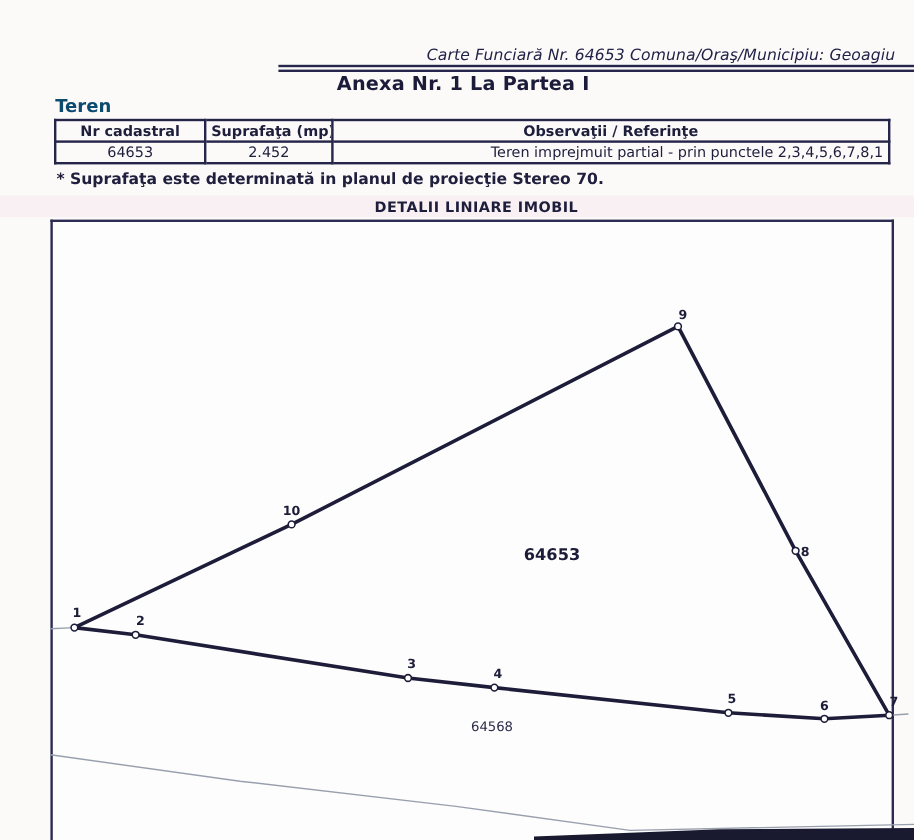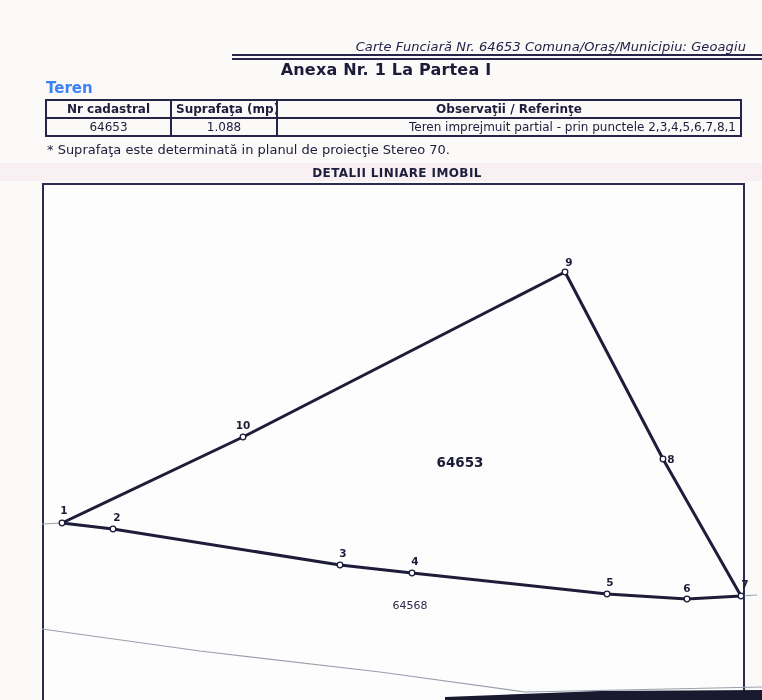--- a/index.html
+++ b/index.html
@@ -22,36 +22,36 @@
     color:#222248; letter-spacing:0.1px;text-align:center;
   }
   .hrule { position:absolute; background:#26264c; }
   #rule1 { top:54px; left:232px; right:0; height:1.5px; }
   #rule2 { top:57.5px; left:232px; right:0; height:2.5px; }
   #anexa-title {
     top:60px; left:0; width:772px; text-align:center;
     font-size:16px; font-weight:bold; color:#1c1c3a; letter-spacing:0.2px;
   }
   #teren-title {
-    top:79px; left:46px; font-size:15px; font-weight:bold; color:#3b82f6;
+    top:79px; left:46px; font-size:15px; font-weight:bold; color:#0c4a6e;
   }
   #land-table {
     position:absolute; top:99px; left:45px;
     border-collapse:collapse; table-layout:fixed; width:695px;
   }
   #land-table th, #land-table td {
     border:2px solid #25254a; height:18px;
     font-size:12px; font-weight:500; color:#1d1d3c;
     padding:0 4px; white-space:nowrap; overflow:hidden;
   }
   #land-table th { text-align:center; font-weight:600; }
   .c-center { text-align:center; }
   .c-left { text-align:right; }
   #footnote {
-    top:142px; left:47px; font-size:13px; font-weight:400; color:#20203e;
+    top:142px; left:47px; font-size:13px; font-weight:700; color:#20203e;
   }
   #detalii-title {
     top:166px; left:0; width:794px; text-align:center;
     font-size:12px; font-weight:600; color:#1d1d3c; letter-spacing:0.4px;
   }
   #diagram-box {
     position:absolute; top:183px; left:42px; width:703px; height:517px;
     border-top:2px solid #2c2c52;
     border-left:2px solid #2c2c52;
     border-right:2px solid #2c2c52;
@@ -85,21 +85,21 @@
   <thead>
     <tr>
       <th>Nr cadastral</th>
       <th>Suprafaţa (mp)*</th>
       <th>Observaţii / Referinţe</th>
     </tr>
   </thead>
   <tbody>
     <tr>
       <td class="c-center">64653</td>
-      <td class="c-center">1.088</td>
+      <td class="c-center">2.452</td>
       <td class="c-left">Teren imprejmuit partial - prin punctele 2,3,4,5,6,7,8,1</td>
     </tr>
   </tbody>
 </table>
 
 <div class="abs" id="footnote">* Suprafaţa este determinată in planul de proiecţie Stereo 70.</div>
 
 <div class="abs" id="detalii-title">DETALII LINIARE IMOBIL</div>
 
 <div id="diagram-box"></div>

